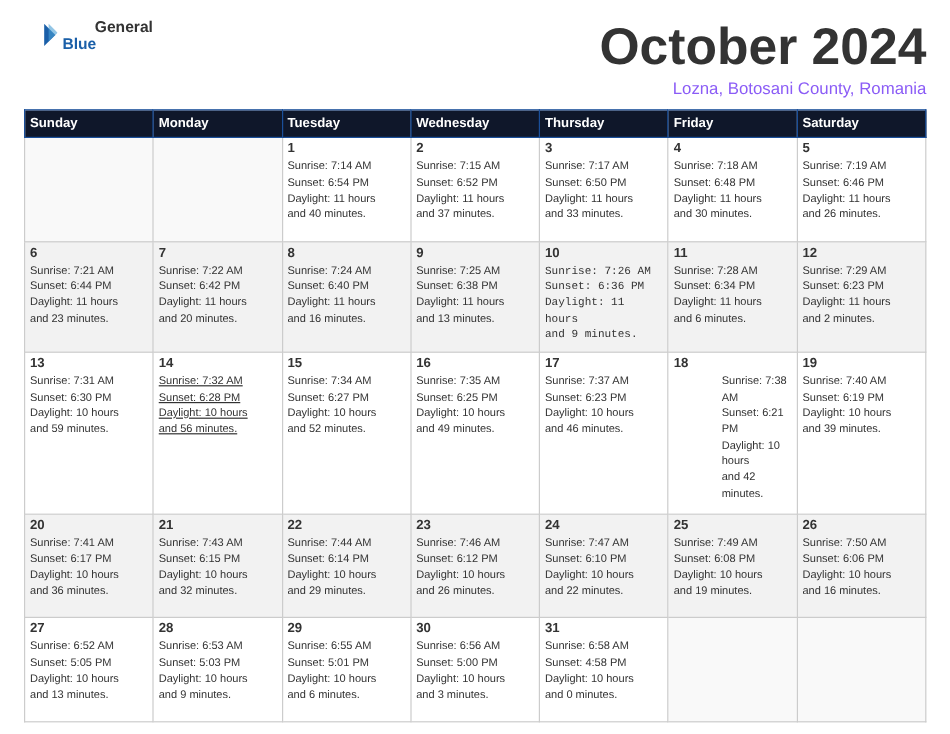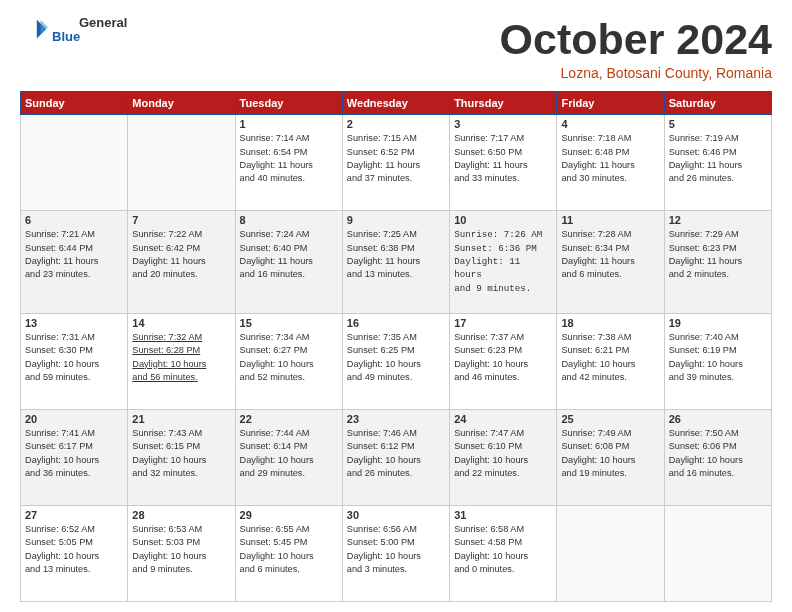--- a/index.html
+++ b/index.html
@@ -45,33 +45,33 @@
       text-align: right;
     }
     .main-title {
       font-size: 43px;
       font-weight: bold;
       color: #333;
       line-height: 1.1;
     }
     .subtitle {
       font-size: 14px;
-      color: #c2410c;
+      color: #8b5cf6;
       margin-top: 2px;
       padding-left: 28px;
     }
     .calendar {
       flex: 1;
       border: 1px solid #ccc;
       border-collapse: collapse;
       width: 100%;
       table-layout: fixed;
     }
     .calendar th {
-      background: #b91c1c;
+      background: #0f172a;
       color: #fff;
       font-size: 11px;
       font-weight: bold;
       padding: 5px 4px;
       text-align: left;
       border: 1px solid #1a4f9a;
     }
     .calendar td {
       border: 1px solid #ccc;
       vertical-align: top;
@@ -259,21 +259,21 @@
           </td>
           <td>
             <span class="day-number">17</span>
             <div class="day-info" style="white-space: pre-line;">Sunrise: 7:37 AM
 Sunset: 6:23 PM
 Daylight: 10 hours
 and 46 minutes.</div>
           </td>
           <td>
             <span class="day-number">18</span>
-            <div class="day-info" style="white-space: pre-line;">Sunrise: 7:38 AM
+            <div class="day-info" style="white-space: pre-line; margin-left: 40px;">Sunrise: 7:38 AM
 Sunset: 6:21 PM
 Daylight: 10 hours
 and 42 minutes.</div>
           </td>
           <td>
             <span class="day-number">19</span>
             <div class="day-info" style="white-space: pre-line;">Sunrise: 7:40 AM
 Sunset: 6:19 PM
 Daylight: 10 hours
 and 39 minutes.</div>
@@ -341,21 +341,21 @@
           <td>
             <span class="day-number">28</span>
             <div class="day-info" style="white-space: pre-line;">Sunrise: 6:53 AM
 Sunset: 5:03 PM
 Daylight: 10 hours
 and 9 minutes.</div>
           </td>
           <td>
             <span class="day-number">29</span>
             <div class="day-info" style="white-space: pre-line;">Sunrise: 6:55 AM
-Sunset: 5:45 PM
+Sunset: 5:01 PM
 Daylight: 10 hours
 and 6 minutes.</div>
           </td>
           <td>
             <span class="day-number">30</span>
             <div class="day-info" style="white-space: pre-line;">Sunrise: 6:56 AM
 Sunset: 5:00 PM
 Daylight: 10 hours
 and 3 minutes.</div>
           </td>

